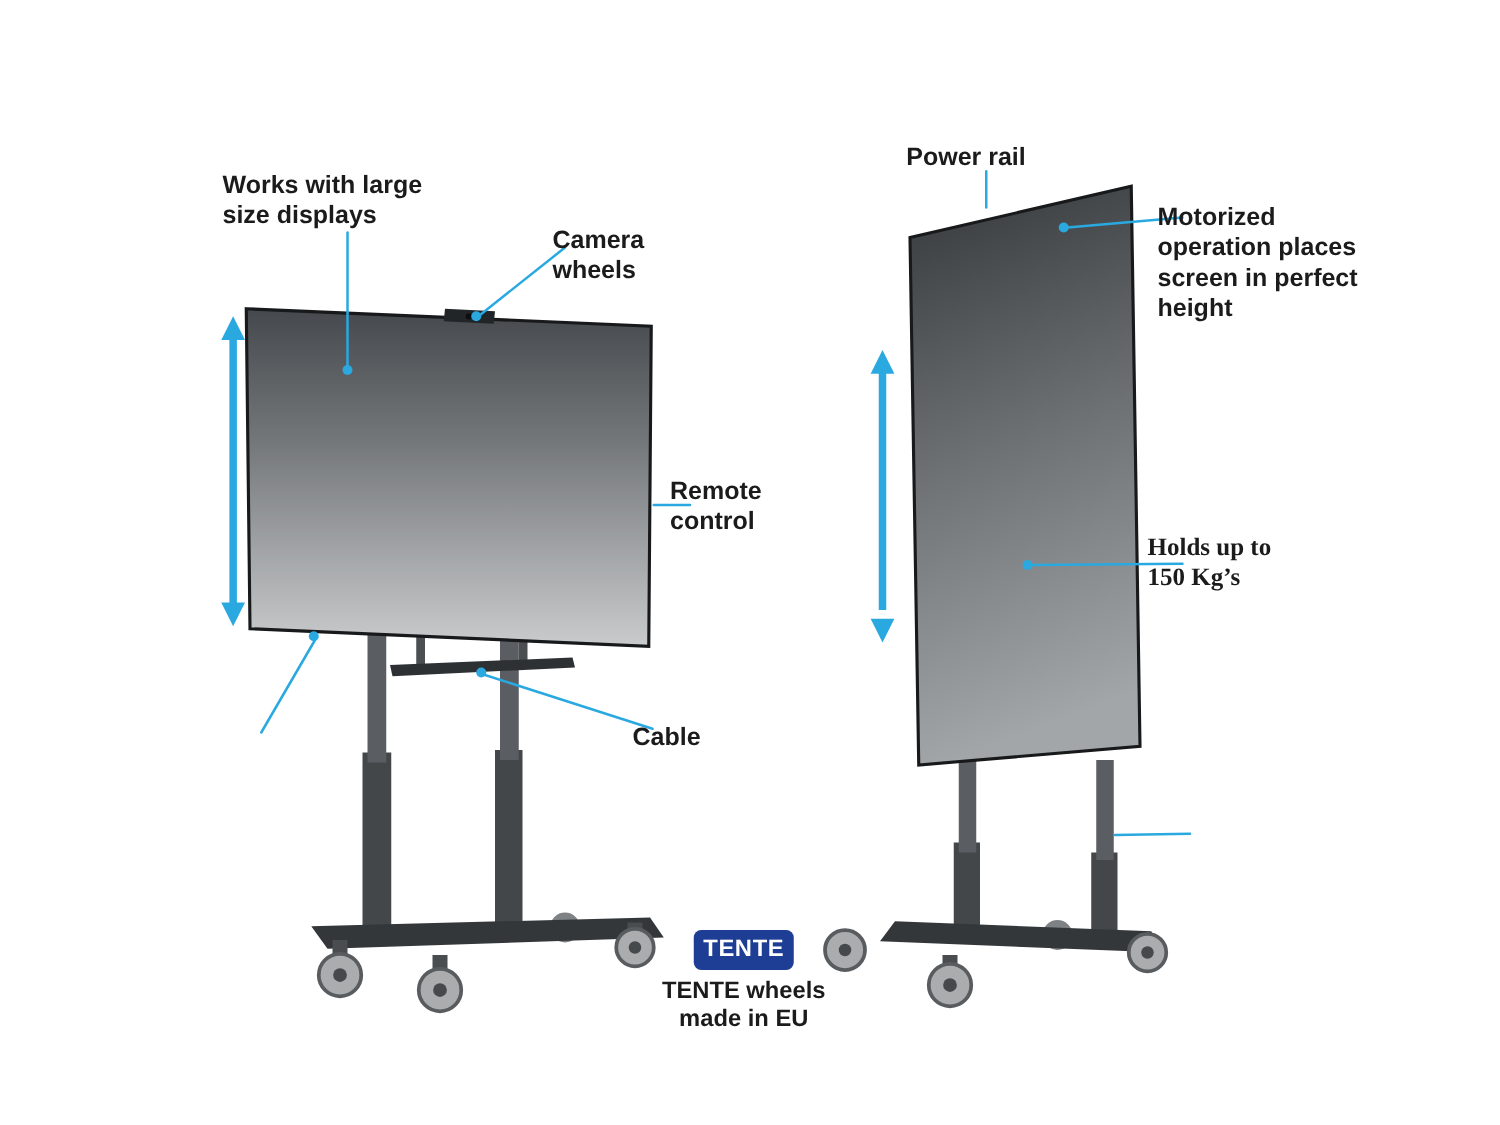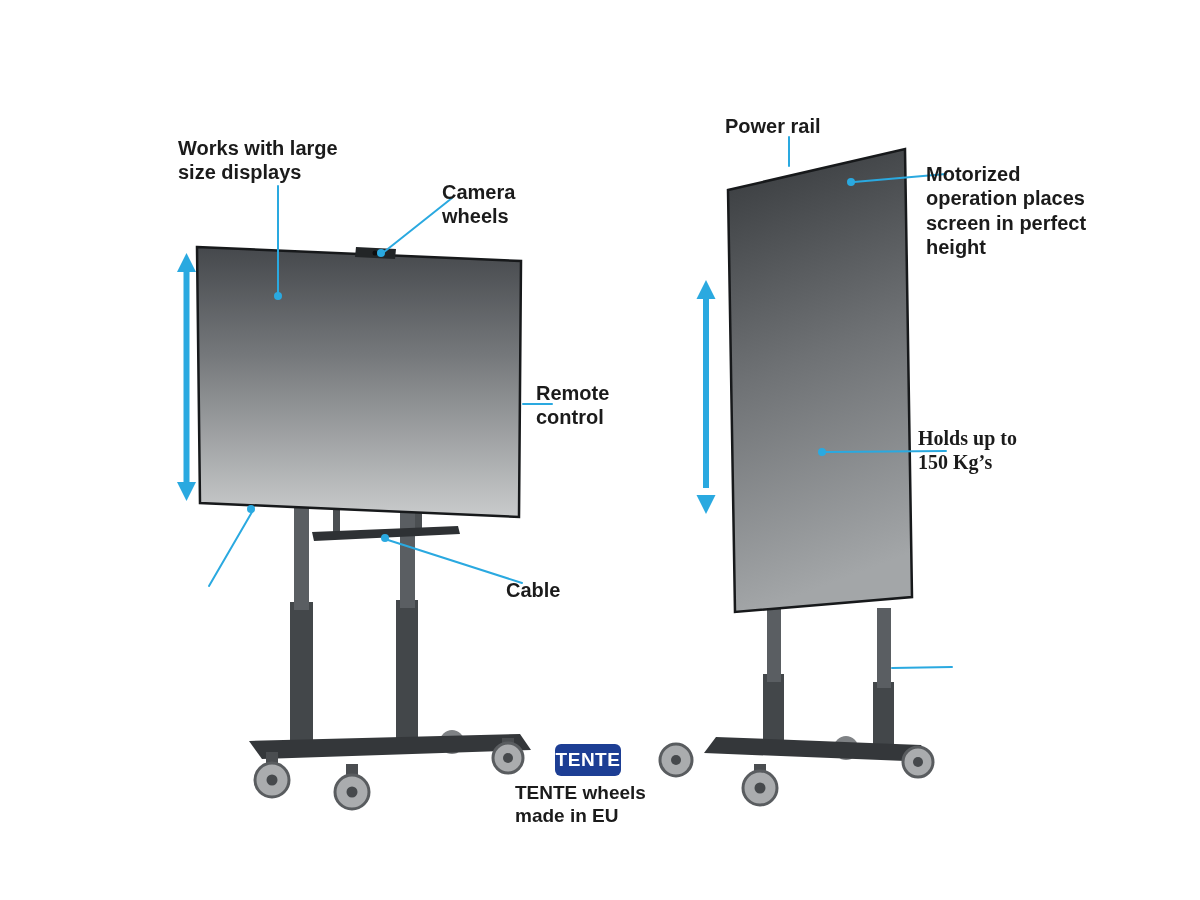--- a/index.html
+++ b/index.html
@@ -18,29 +18,29 @@
   .stage svg{position:absolute;left:0;top:0;}
   .callout{
     position:absolute;
     font-weight:bold;font-size:20px;line-height:1.22;
     color:var(--label-text);
     text-align:left;white-space:pre-line;
   }
   .cy-f{fill:var(--accent-cyan);}
   .cy-s{stroke:var(--accent-cyan);stroke-width:2;fill:none;stroke-linecap:round;}
   .tente-logo{
-    position:absolute;left:555px;top:744px;width:66px;height:32px;
+    position:absolute;left:555px;top:744px;width:80px;height:32px;
     background:var(--tente-blue);color:#ffffff;border-radius:6px;
     display:flex;align-items:center;justify-content:center;
     font-weight:bold;font-size:19px;letter-spacing:.5px;
   }
   .tente-caption{
     position:absolute;left:515px;top:781px;width:160px;
     font-weight:bold;font-size:19px;line-height:1.22;
-    color:var(--label-text);white-space:pre-line;
+    color:var(--label-text);text-align:center;white-space:pre-line;
   }
 </style>
 </head>
 <body>
 
 <div class="stage">
 
   <svg width="1200" height="900" viewBox="0 0 1200 900">
     <defs>
       <linearGradient id="gradL" x1="0" y1="0" x2="0" y2="1">

